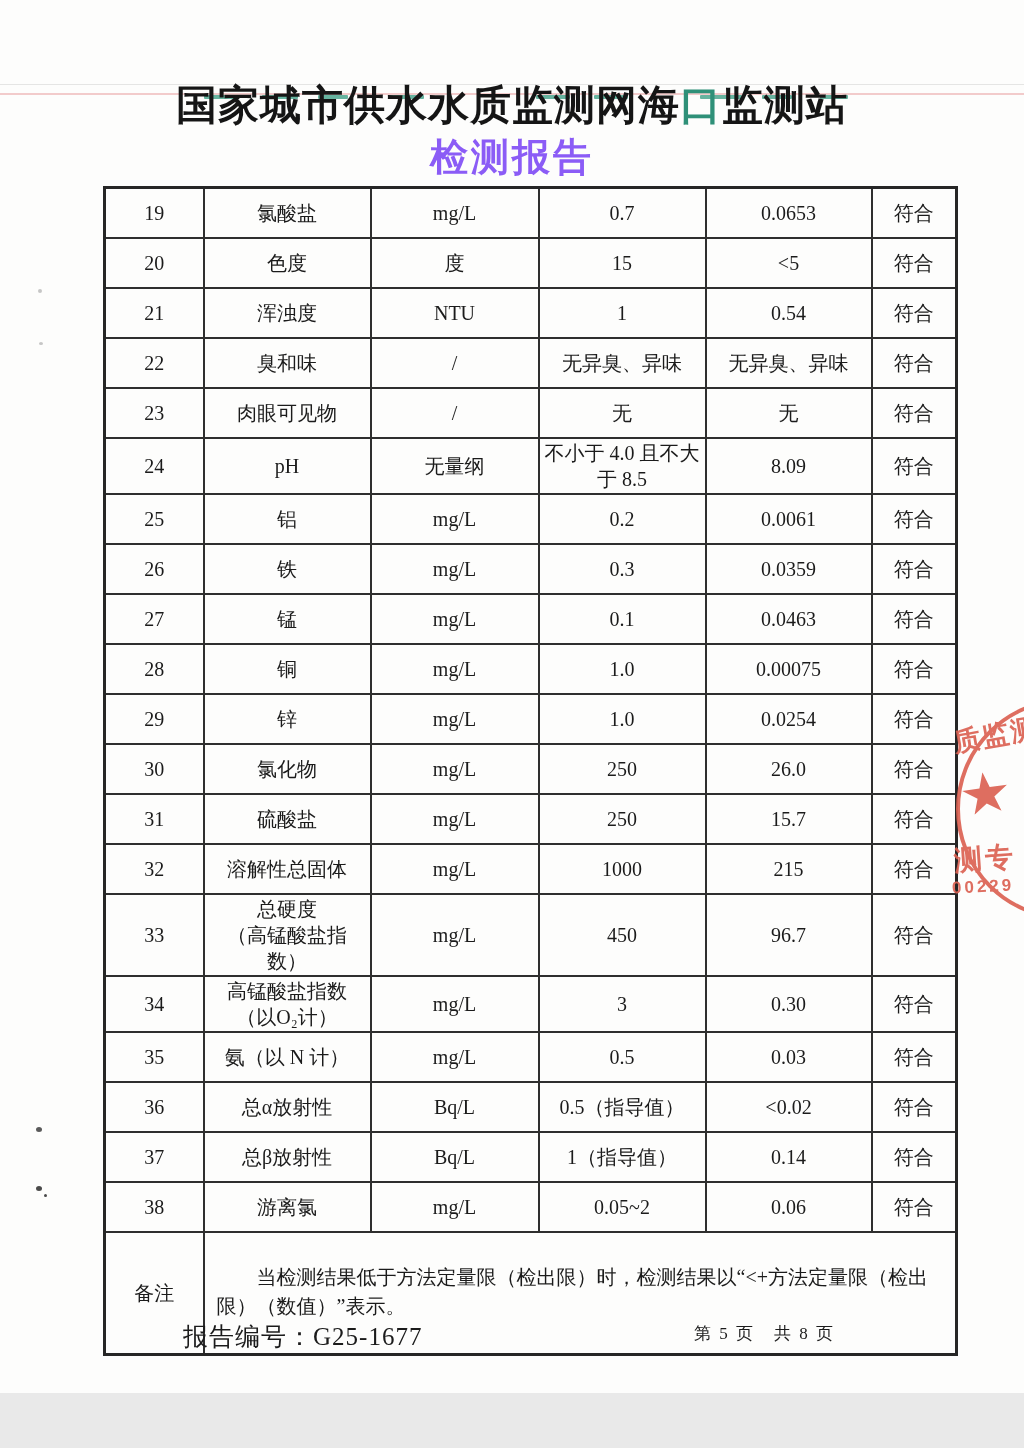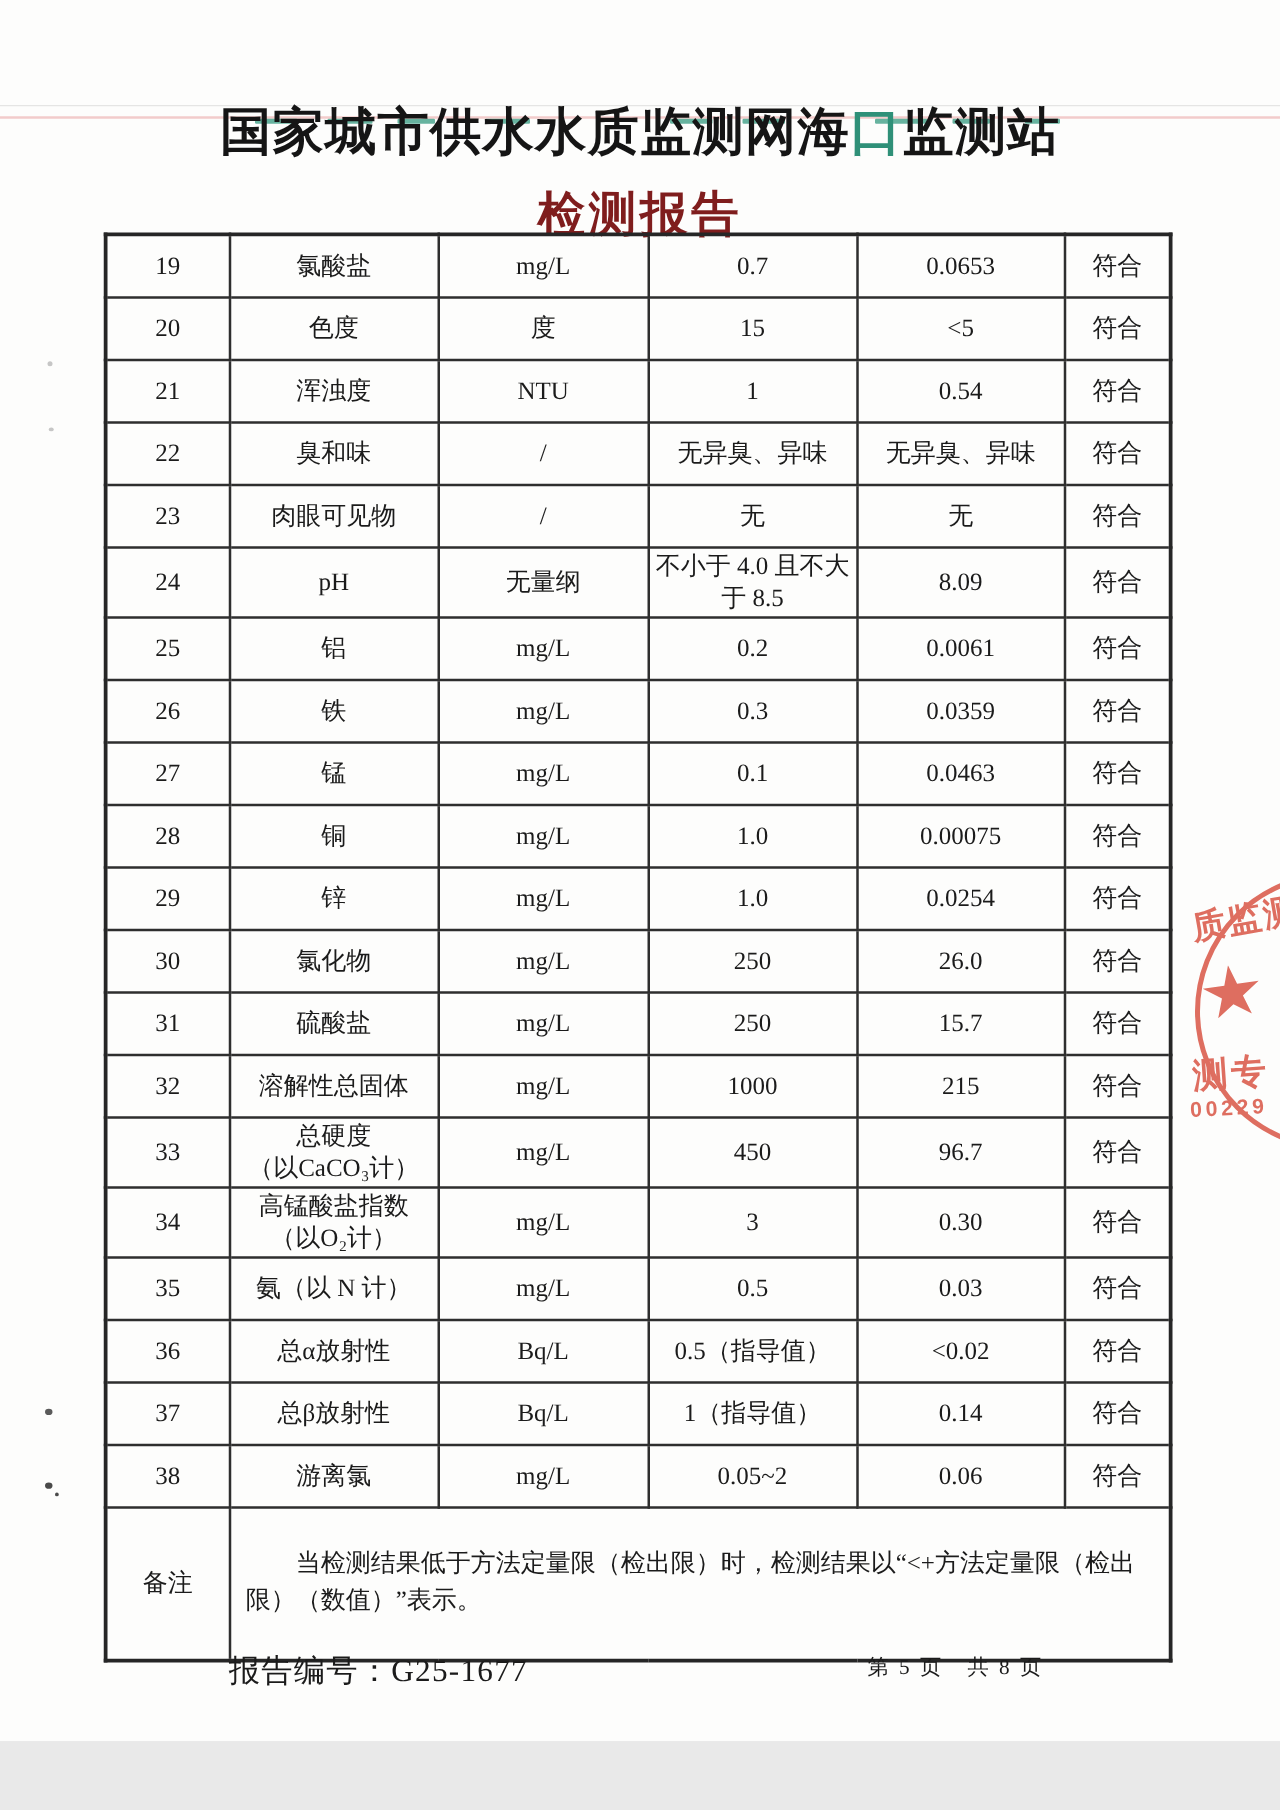--- a/index.html
+++ b/index.html
@@ -12,24 +12,24 @@
   .scan-line-gray { position:absolute; top:84px; left:0; width:100%; height:1px; background:rgba(184,184,184,0.35); }
   .scan-line-pink { position:absolute; top:93px; left:0; width:100%; height:2px; background:rgba(233,163,163,0.55); }
   .tealbar { position:absolute; top:95px; height:4px; background:rgba(44,150,124,0.72); border-radius:1px; }
   .speck { position:absolute; border-radius:50%; }
 
   
   .title-wrap { position:absolute; top:79px; left:0; width:100%; text-align:center;
     font-family:"Liberation Sans","DejaVu Sans",sans-serif; font-weight:bold; }
   .title-line1 { font-size:41px; letter-spacing:1px; line-height:52px; color:#151515; }
   .title-line1 .hl { color:#2f9078; }
-  .title-line2 { font-size:38px; letter-spacing:3px; line-height:44px; margin-top:19px; color:#7f1d1d; }
-
-  
-  .report-table { position:absolute; left:83px; top:186px; width:852px;
+  .title-line2 { font-size:38px; letter-spacing:3px; line-height:44px; margin-top:4px; color:#8b5cf6; }
+
+  
+  .report-table { position:absolute; left:103px; top:186px; width:852px;
     border-collapse:collapse; table-layout:fixed; }
   .report-table td {
     border:2px solid #2e2e2e; text-align:center; vertical-align:middle;
     font-size:20px; line-height:26px; height:46px; padding:1px 4px;
     white-space:pre-line; color:#1b1b1b;
   }
   .report-table { border:3px solid #262626; }
   .remark-label { font-size:20px; }
   .remark-cell { text-align:left !important; padding:4px 12px 6px 12px !important;margin-left:33px; }
   .remark-cell p { margin:0; text-indent:2em; line-height:29px; font-size:20px; white-space:normal; }
@@ -213,21 +213,21 @@
     <td>溶解性总固体</td>
     <td>mg/L</td>
     <td>1000</td>
     <td>215</td>
     <td>符合</td>
   </tr>
 
   <tr>
     <td>33</td>
     <td>总硬度
-（以CaCO₃计）</td>
+（高锰酸盐指数）</td>
     <td>mg/L</td>
     <td>450</td>
     <td>96.7</td>
     <td>符合</td>
   </tr>
 
   <tr>
     <td>34</td>
     <td>高锰酸盐指数
 （以O₂计）</td>

